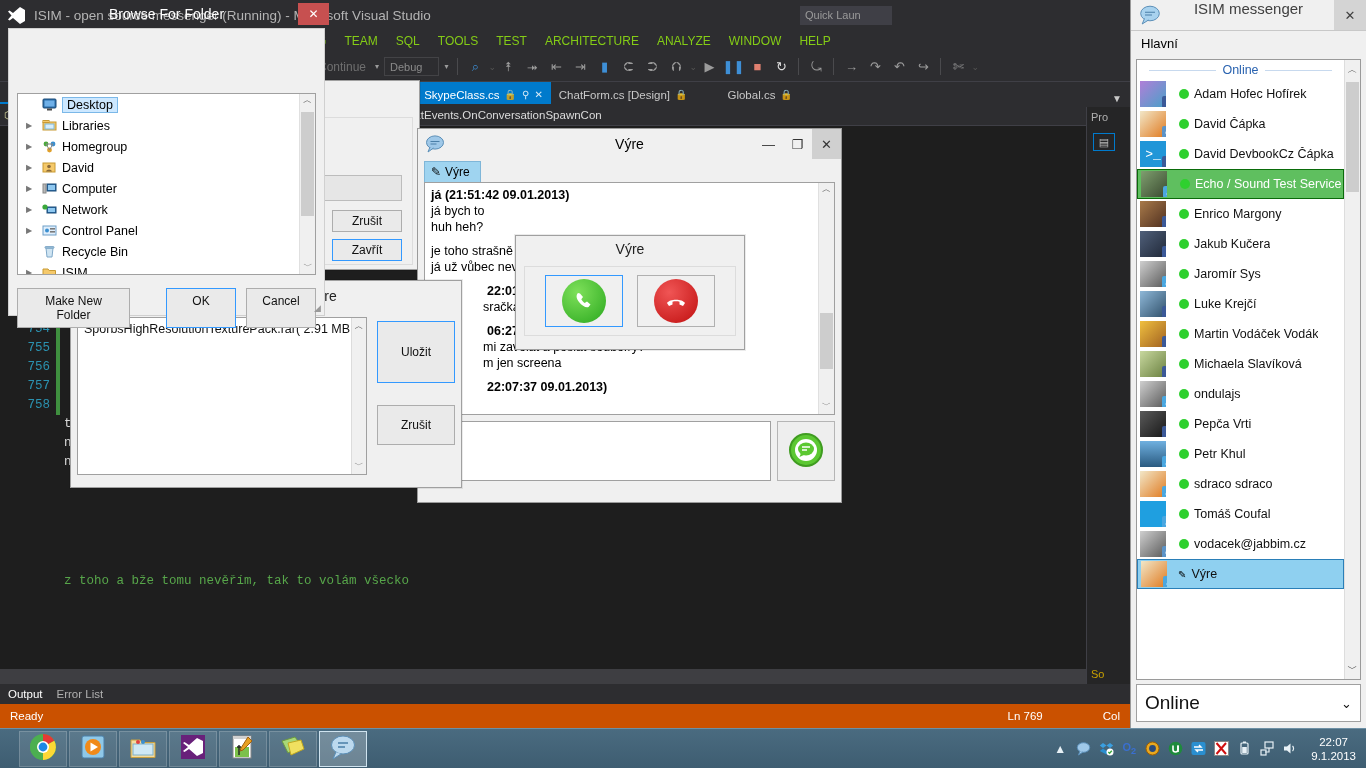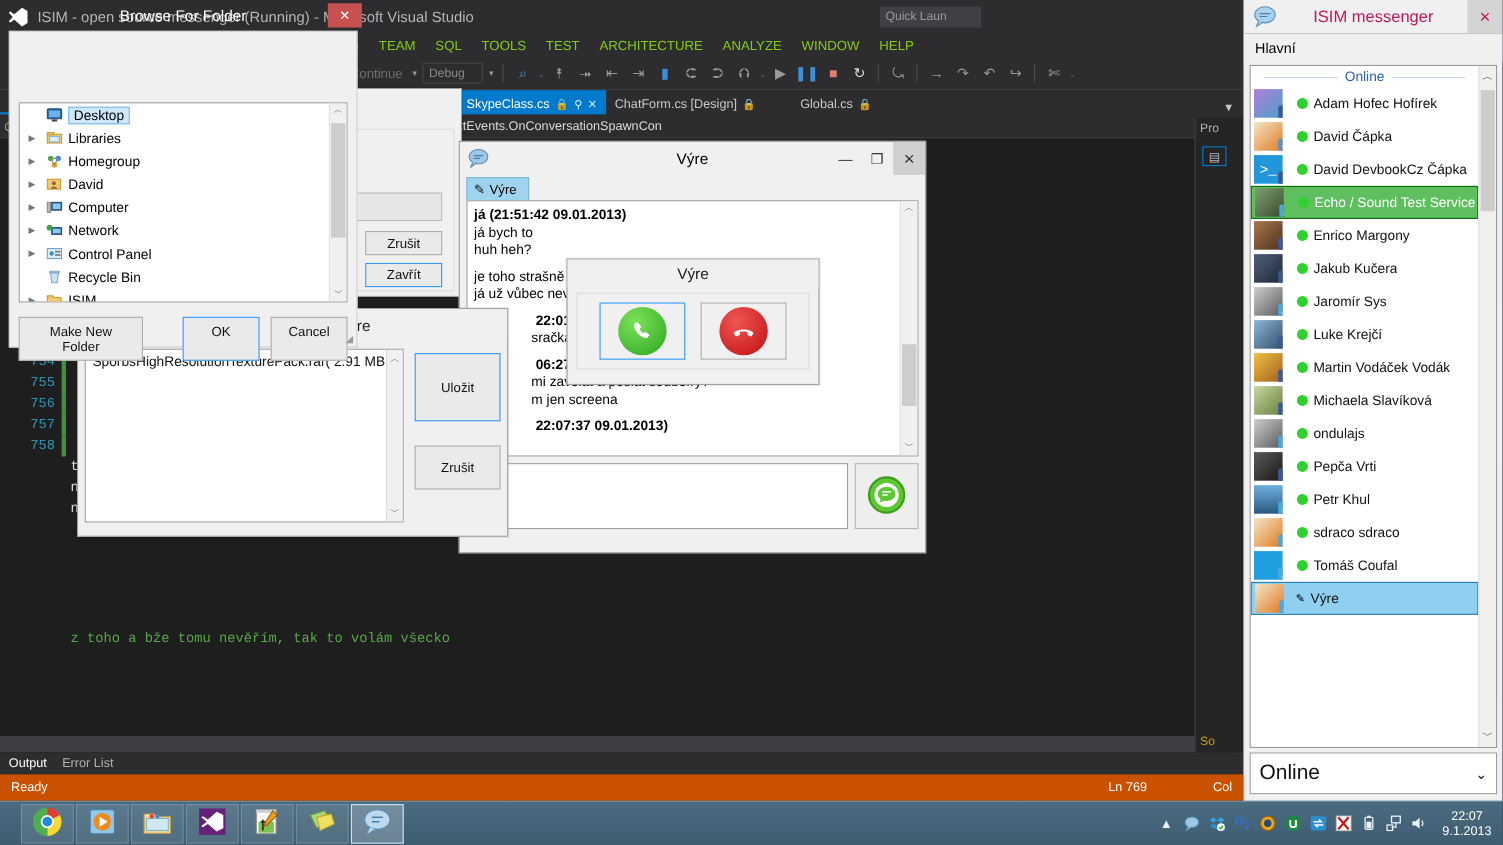--- a/index.html
+++ b/index.html
@@ -254,22 +254,22 @@
   .call-btn.accept { border:1px solid #3399ff; }
   .circle-btn { width:44px; height:44px; border-radius:50%; display:flex; align-items:center; justify-content:center;}
 
   
   #isim {
     position:absolute; right:0; top:0; width:236px; height:728px;
     background:#f0f0f0; border-left:1px solid #9a9a9a;
     display:flex; flex-direction:column;
   }
   #isim-title {
-    height:30px; display:flex; align-items:center; justify-content:center;
-    position:relative; font-size:15px; color:#be185d;
+    height:30px; display:flex; justify-content:center;
+    position:relative; font-size:15px; color:#404040;
   }
   #isim-title .it-ico { position:absolute; left:8px; top:4px; }
   #isim-title .it-close {
     position:absolute; right:0; top:0; width:32px; height:30px; background:#d4d4d4;
     display:flex; align-items:center; justify-content:center; font-size:13px;
   }
   #isim-tabbar { height:26px; border-top:1px solid #c8c8c8; display:flex; align-items:center; padding-left:10px;
      background:#f0f0f0; font-size:13px; }
   #isim-list-wrap {
     flex:1; margin:3px 5px 0 5px; background:#fff; border:1px solid #9a9a9a;
@@ -894,20 +894,27 @@
         <span class="status-dot"></span>
         <span class="cname">sdraco sdraco</span>
       </div>
       <div class="contact">
         <span class="avatar" style="background:#1f9fe0">
             <i class="proto sk">S</i>
           </span>
         <span class="status-dot"></span>
         <span class="cname">Tomáš Coufal</span>
       </div>
+      <div class="contact">
+        <span class="avatar" style="background:linear-gradient(135deg,#cfcfcf,#5a5a5a)">
+            <i class="proto jb">☻</i>
+          </span>
+        <span class="status-dot"></span>
+        <span class="cname">vodacek@jabbim.cz</span>
+      </div>
       <div class="contact sel-blue">
         <span class="avatar" style="background:linear-gradient(135deg,#f2e7c8,#e07a20)">
             <i class="proto sk">S</i>
           </span>
         <span class="pencil">✎</span>
         <span class="cname">Výre</span>
       </div>
     </div>
     <div id="isim-scroll">
       <span>︿</span>

